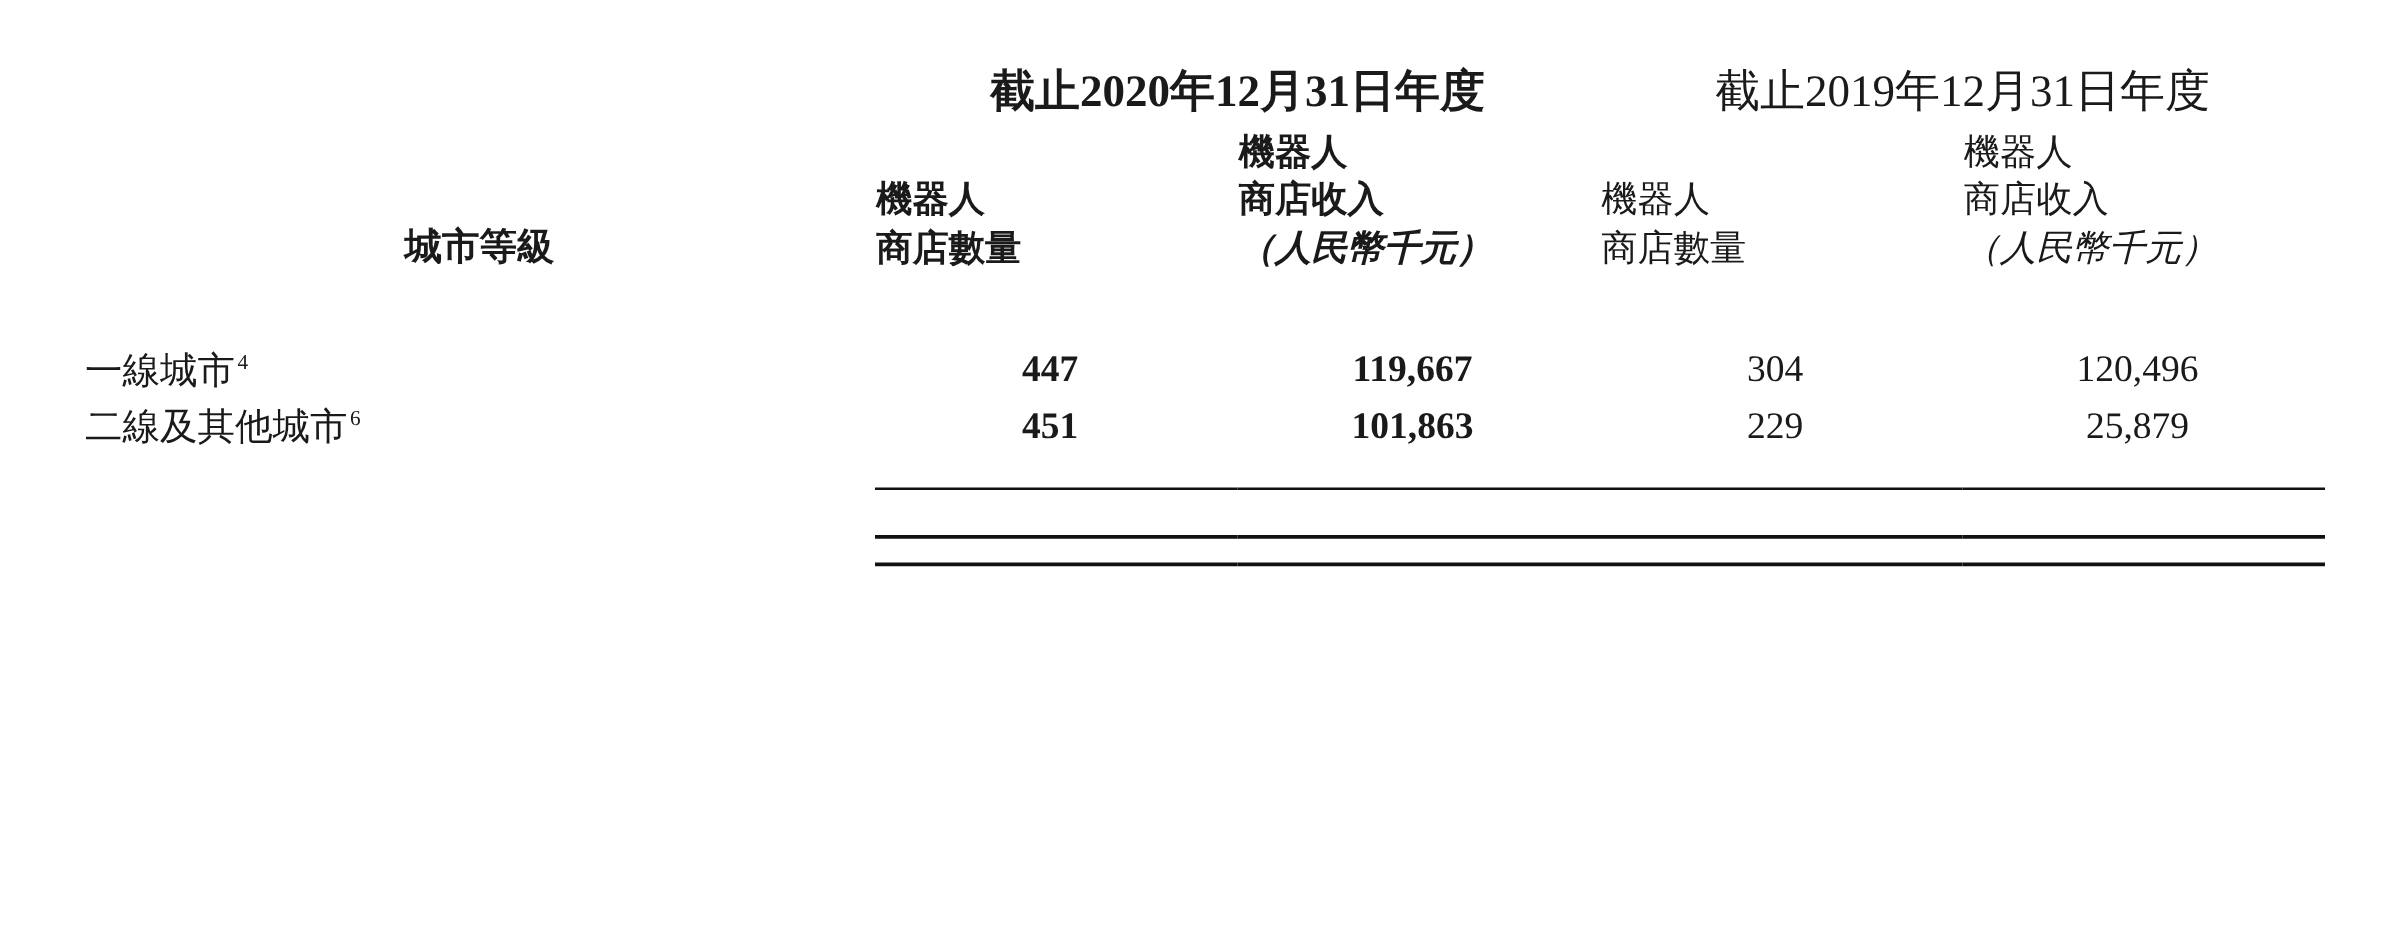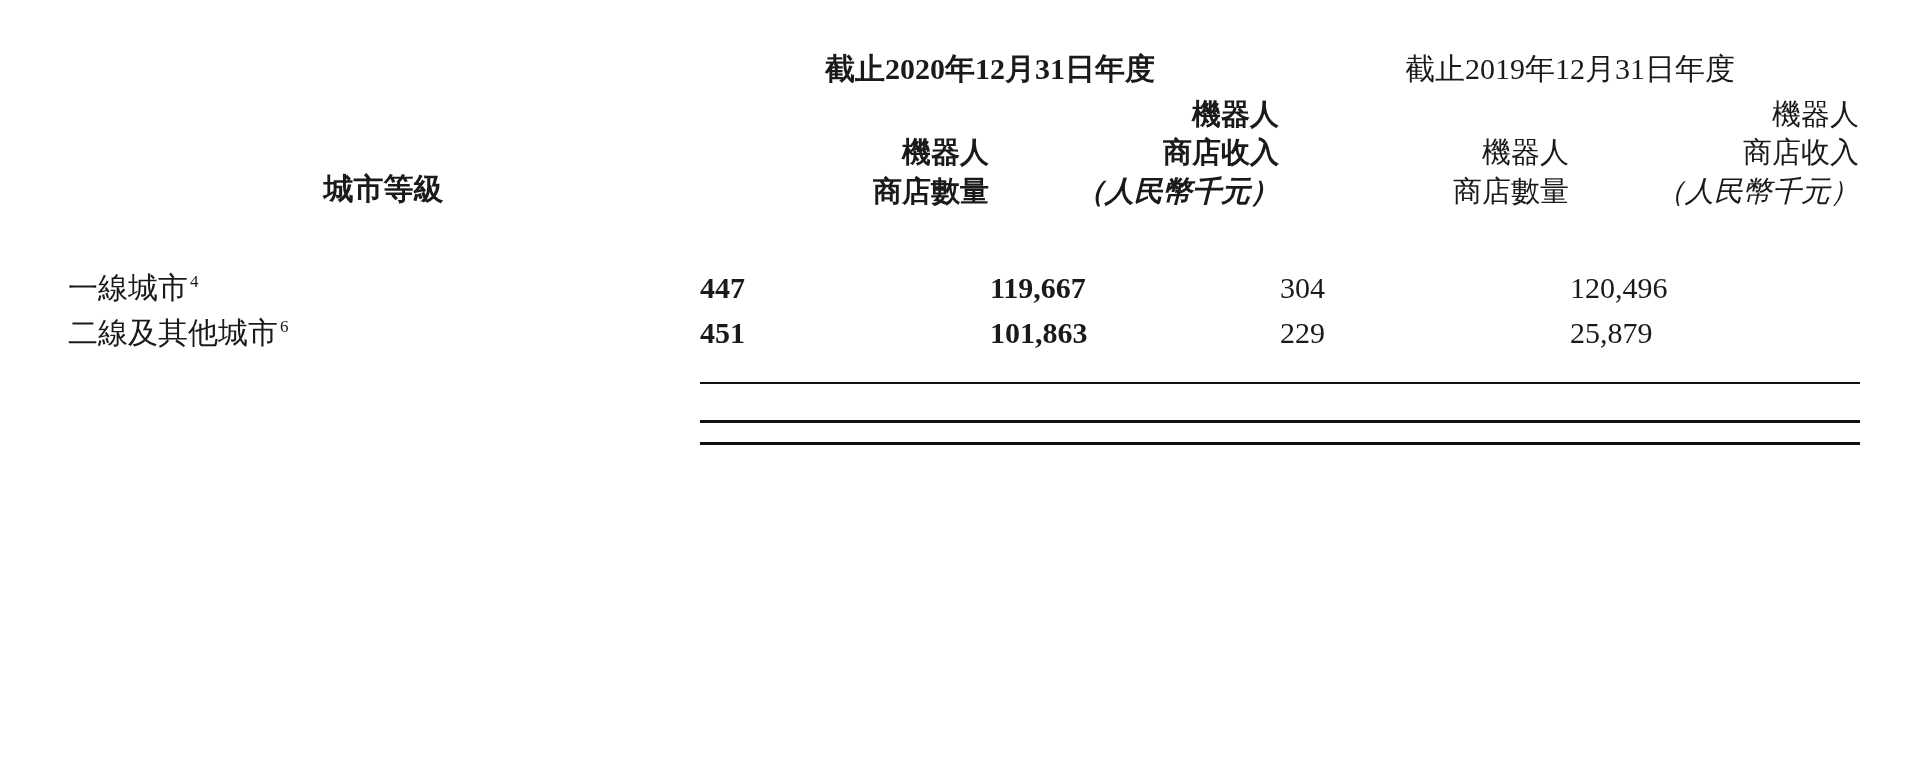--- a/index.html
+++ b/index.html
@@ -38,32 +38,32 @@
     border-collapse: collapse;
     table-layout: fixed;
   }
 
   table.fin col.c-label { width: 640px; }
   table.fin col.c-num   { width: 290px; }
 
   .hdr-year {
     text-align: center;
     font-weight: bold;
-    font-size: 30px;
+    font-size: 36px;
     font-family: "Liberation Serif", "DejaVu Serif", serif;
     padding-bottom: 4px;
     white-space: nowrap;
   }
   .hdr-year.light {
     font-weight: normal;
   }
 
   .hdr-sub {
     vertical-align: bottom;
-    text-align: right;
+    text-align: left;
     font-size: 29px;
     line-height: 1.32;
     padding-bottom: 2px;
     white-space: nowrap;
   }
   .hdr-sub.bold { font-weight: bold; }
   .hdr-sub .unit {
     font-style: italic;
     display: block;
   }
@@ -87,21 +87,21 @@
     padding-bottom: 2px;
     white-space: nowrap;
   }
   .row-label sup {
     font-size: 17px;
     vertical-align: super;
     margin-left: 2px;
   }
 
   .num {
-    text-align: left;
+    text-align: center;
     font-size: 30px;
     padding: 2px 10px 2px 0;
     white-space: nowrap;
   }
   .num.bold { font-weight: bold; }
 
   .rule-row td { height: 26px; padding: 0; }
   .rule-row td.ruled {
     border-bottom: 2px solid #111;
   }

